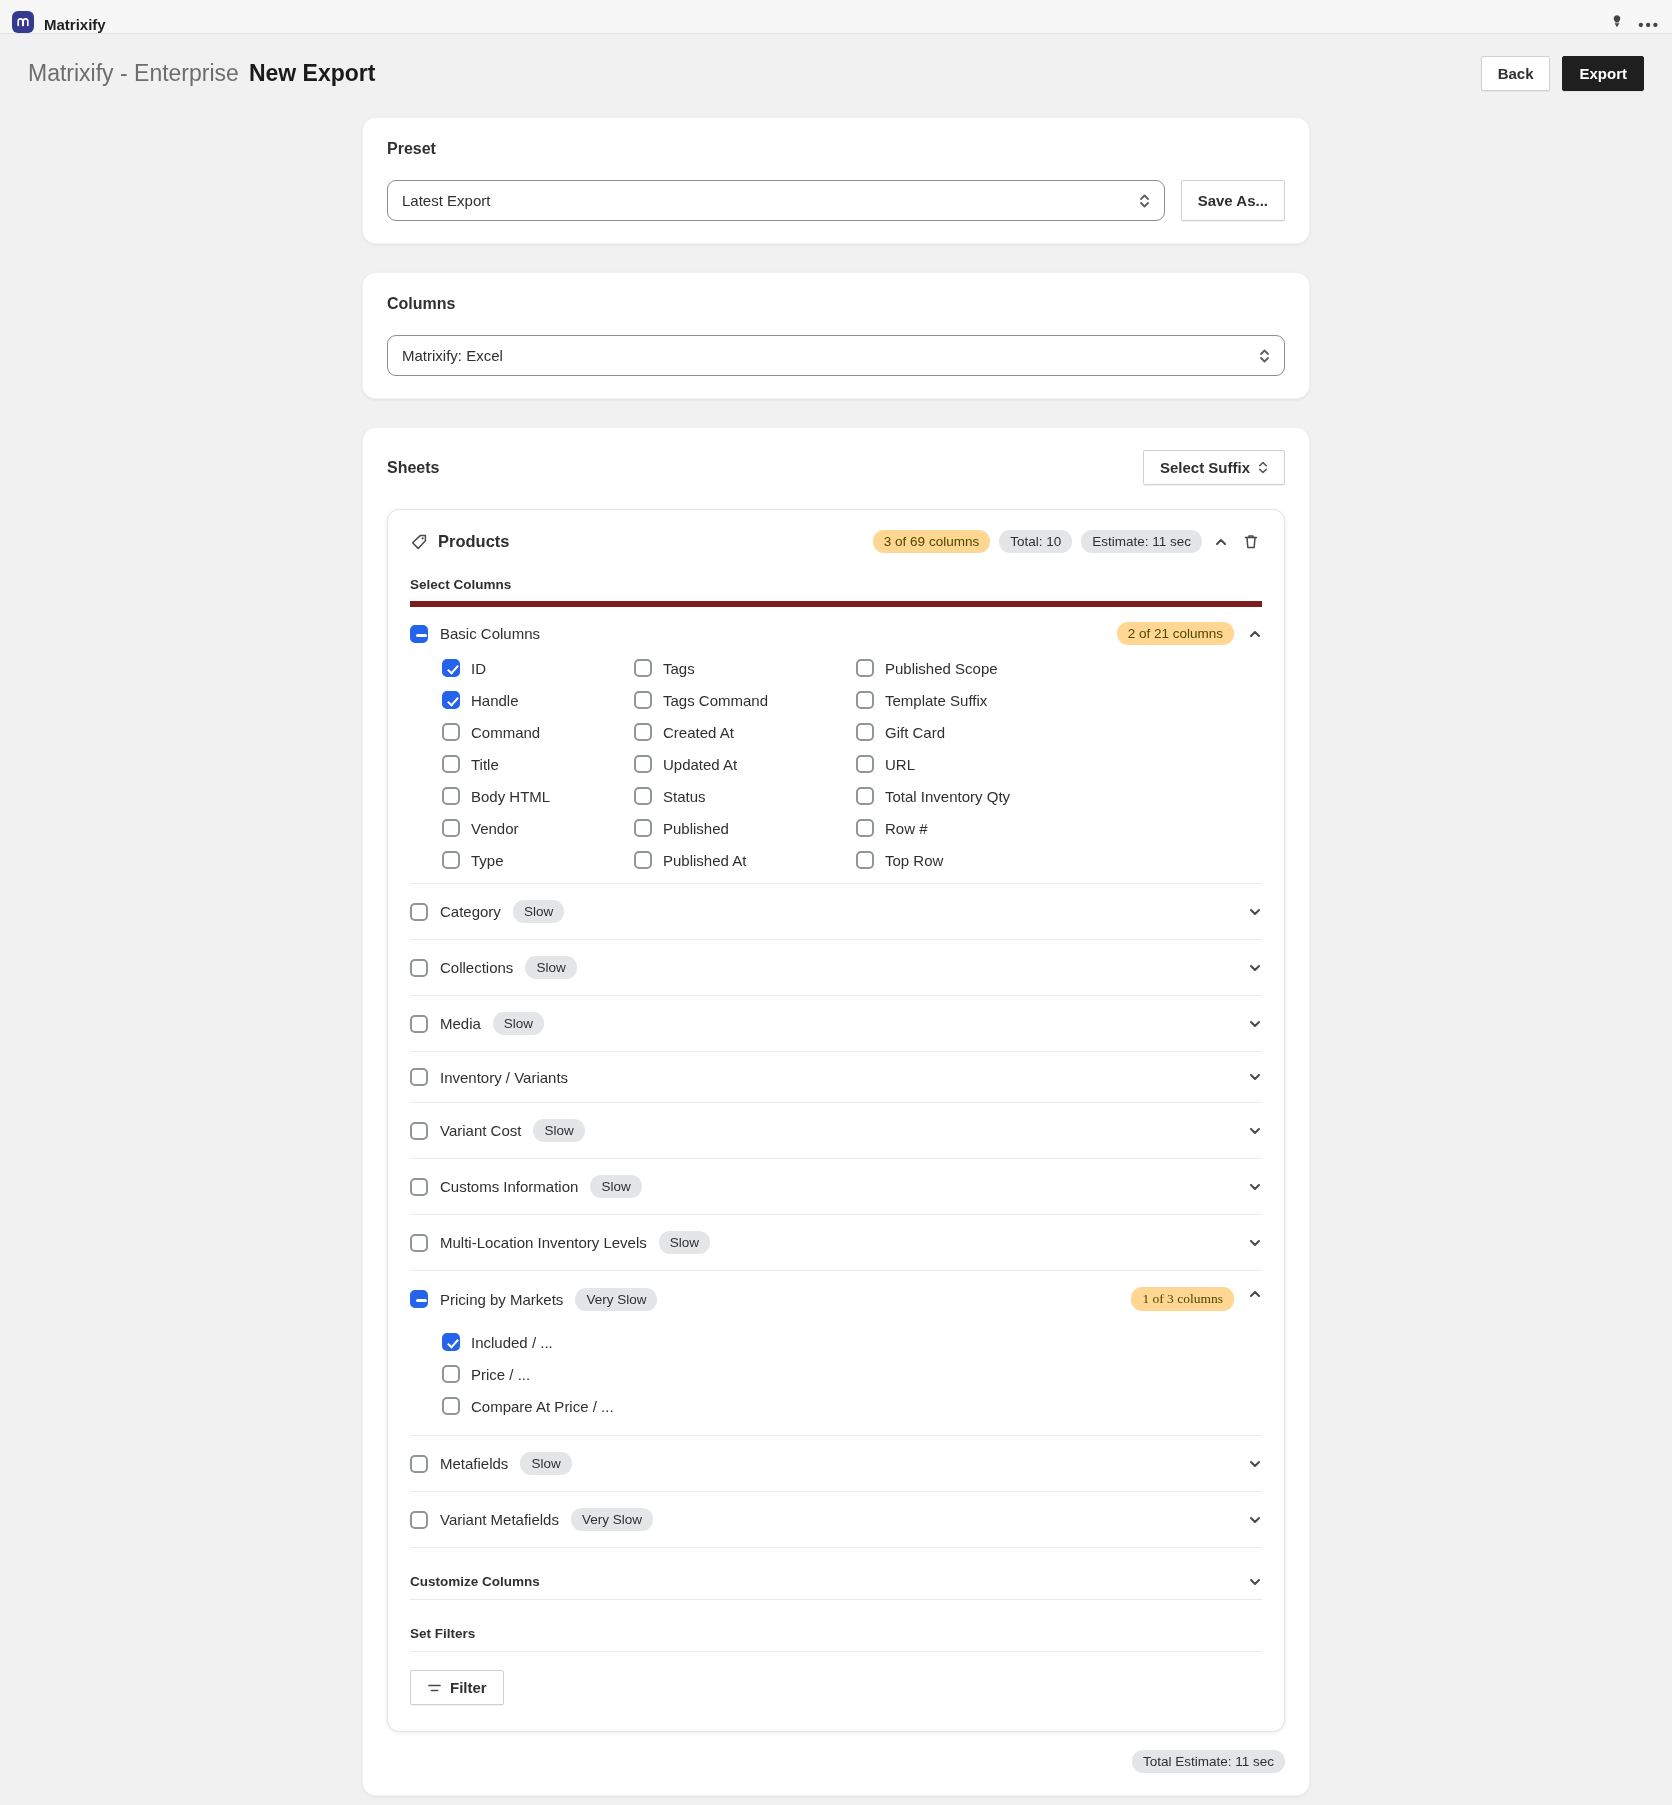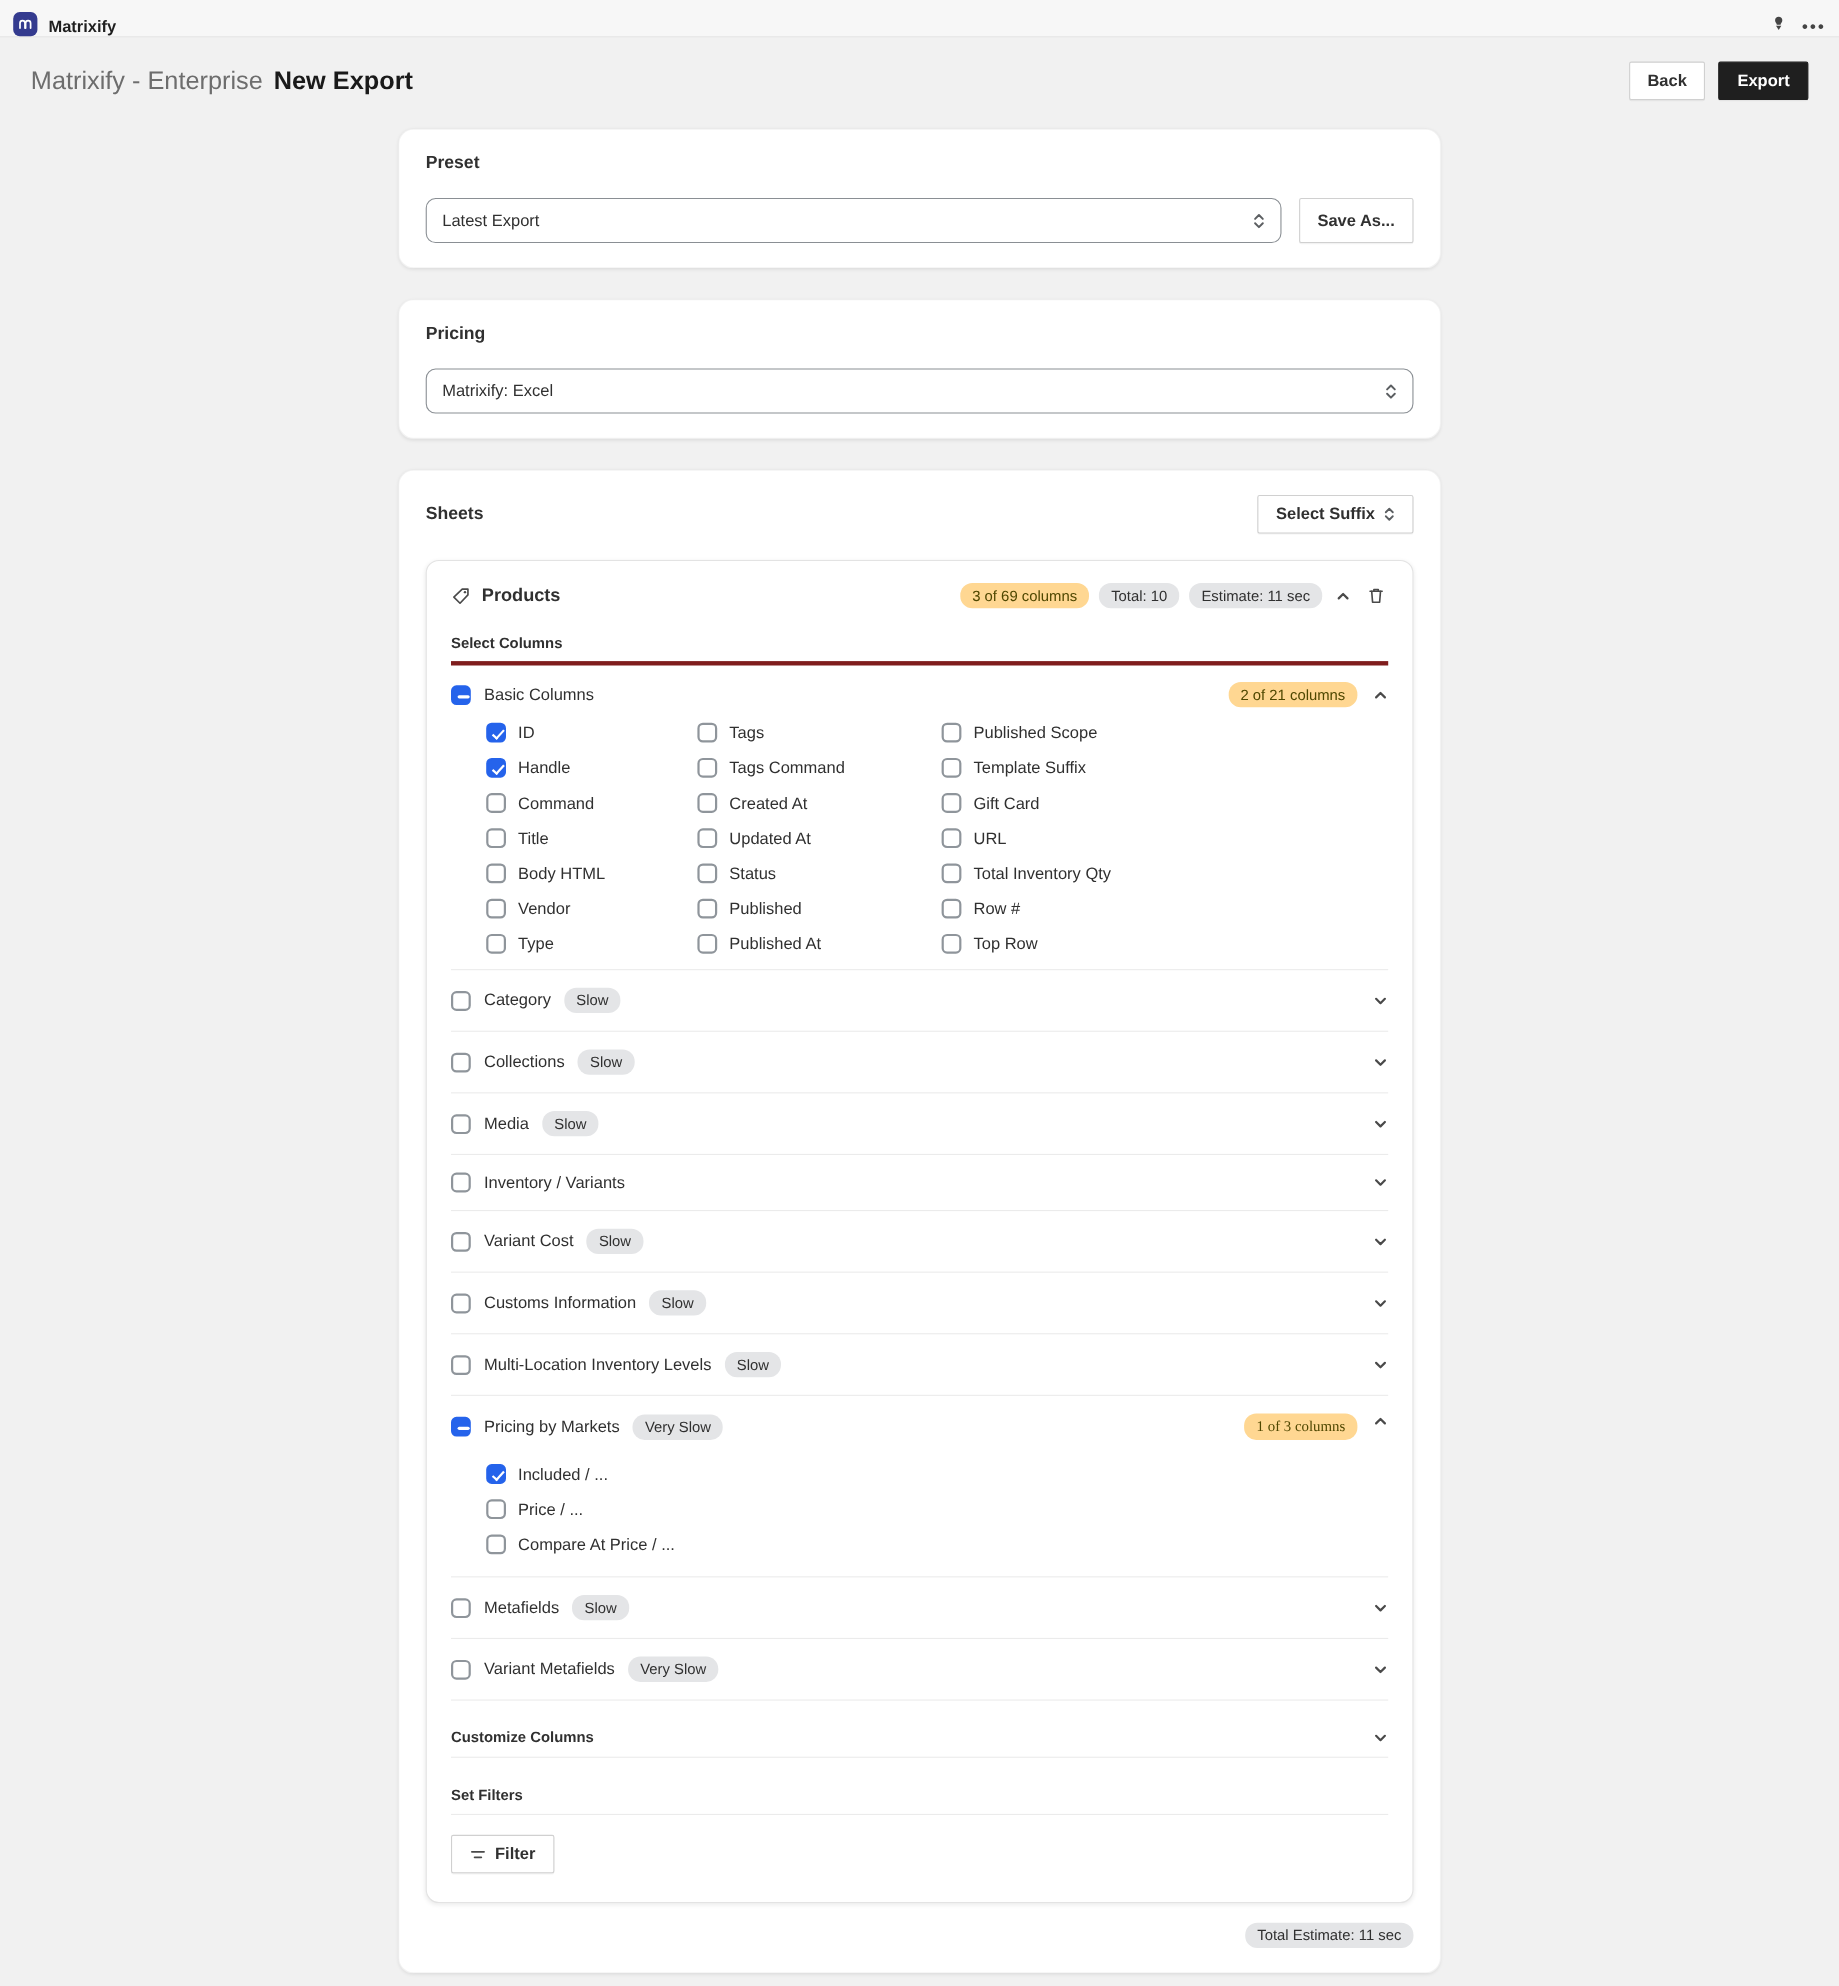--- a/index.html
+++ b/index.html
@@ -51,21 +51,21 @@
   .sheet-title { font-size:16.5px; font-weight:700; }
   .sheet-header .right { margin-left:auto; display:flex; align-items:center; gap:9px; }
   .icon-btn { background:none; border:none; cursor:pointer; display:flex; align-items:center; padding:3px; }
 
   .badge { display:inline-flex; align-items:center; border-radius:11px;
     padding:4px 11px; font-size:13.5px; white-space:nowrap; }
   .badge-amber { background:var(--amber-bg,#ffd792); color:var(--amber-text,#4f4700); }
   .badge-gray  { background:#e4e5e7; color:#303030; }
 
   .mini-label { font-size:13.5px; font-weight:700; color:#303030; }
-  .sect-label { margin-top:24px; padding-bottom:9px; border-bottom:4px solid #7f1d1d; }
+  .sect-label { margin-top:24px; padding-bottom:9px; border-bottom:6px solid #7f1d1d; }
 
   
   .cb { width:18px; height:18px; border:2px solid #8f959b; border-radius:5px;
     background:#fff; position:relative; flex:0 0 auto; cursor:pointer; }
   .cb.checked, .cb.indet { background:var(--accent,#2563eb); border-color:var(--accent,#2563eb); }
   .cb.checked::after { content:""; position:absolute; left:5.5px; top:1.5px; width:4px; height:9px;
     border:solid #fff; border-width:0 2.2px 2.2px 0; transform:rotate(42deg); }
   .cb.indet::after { content:""; position:absolute; left:3.5px; top:7px; width:11px; height:3px;
     background:#fff; border-radius:2px; }
 
@@ -137,21 +137,21 @@
             <path d="M2 6l3.5-3.5L9 6"></path>
               <path d="M2 10l3.5 3.5L9 10"></path>
           </svg>
         </span>
       </div>
       <button class="btn">Save As...</button>
     </div>
   </section>
 
   <section class="card">
-    <h2>Pricing</h2>
+    <h2>Columns</h2>
     <div class="select format-select">
       <span>Matrixify: Excel</span>
       <span>
         <svg width="11" height="16" viewBox="0 0 11 16" fill="none" stroke="#5c5f62" stroke-width="1.8" stroke-linecap="round" stroke-linejoin="round">
           <path d="M2 6l3.5-3.5L9 6"></path>
             <path d="M2 10l3.5 3.5L9 10"></path>
         </svg>
       </span>
     </div>
   </section>

